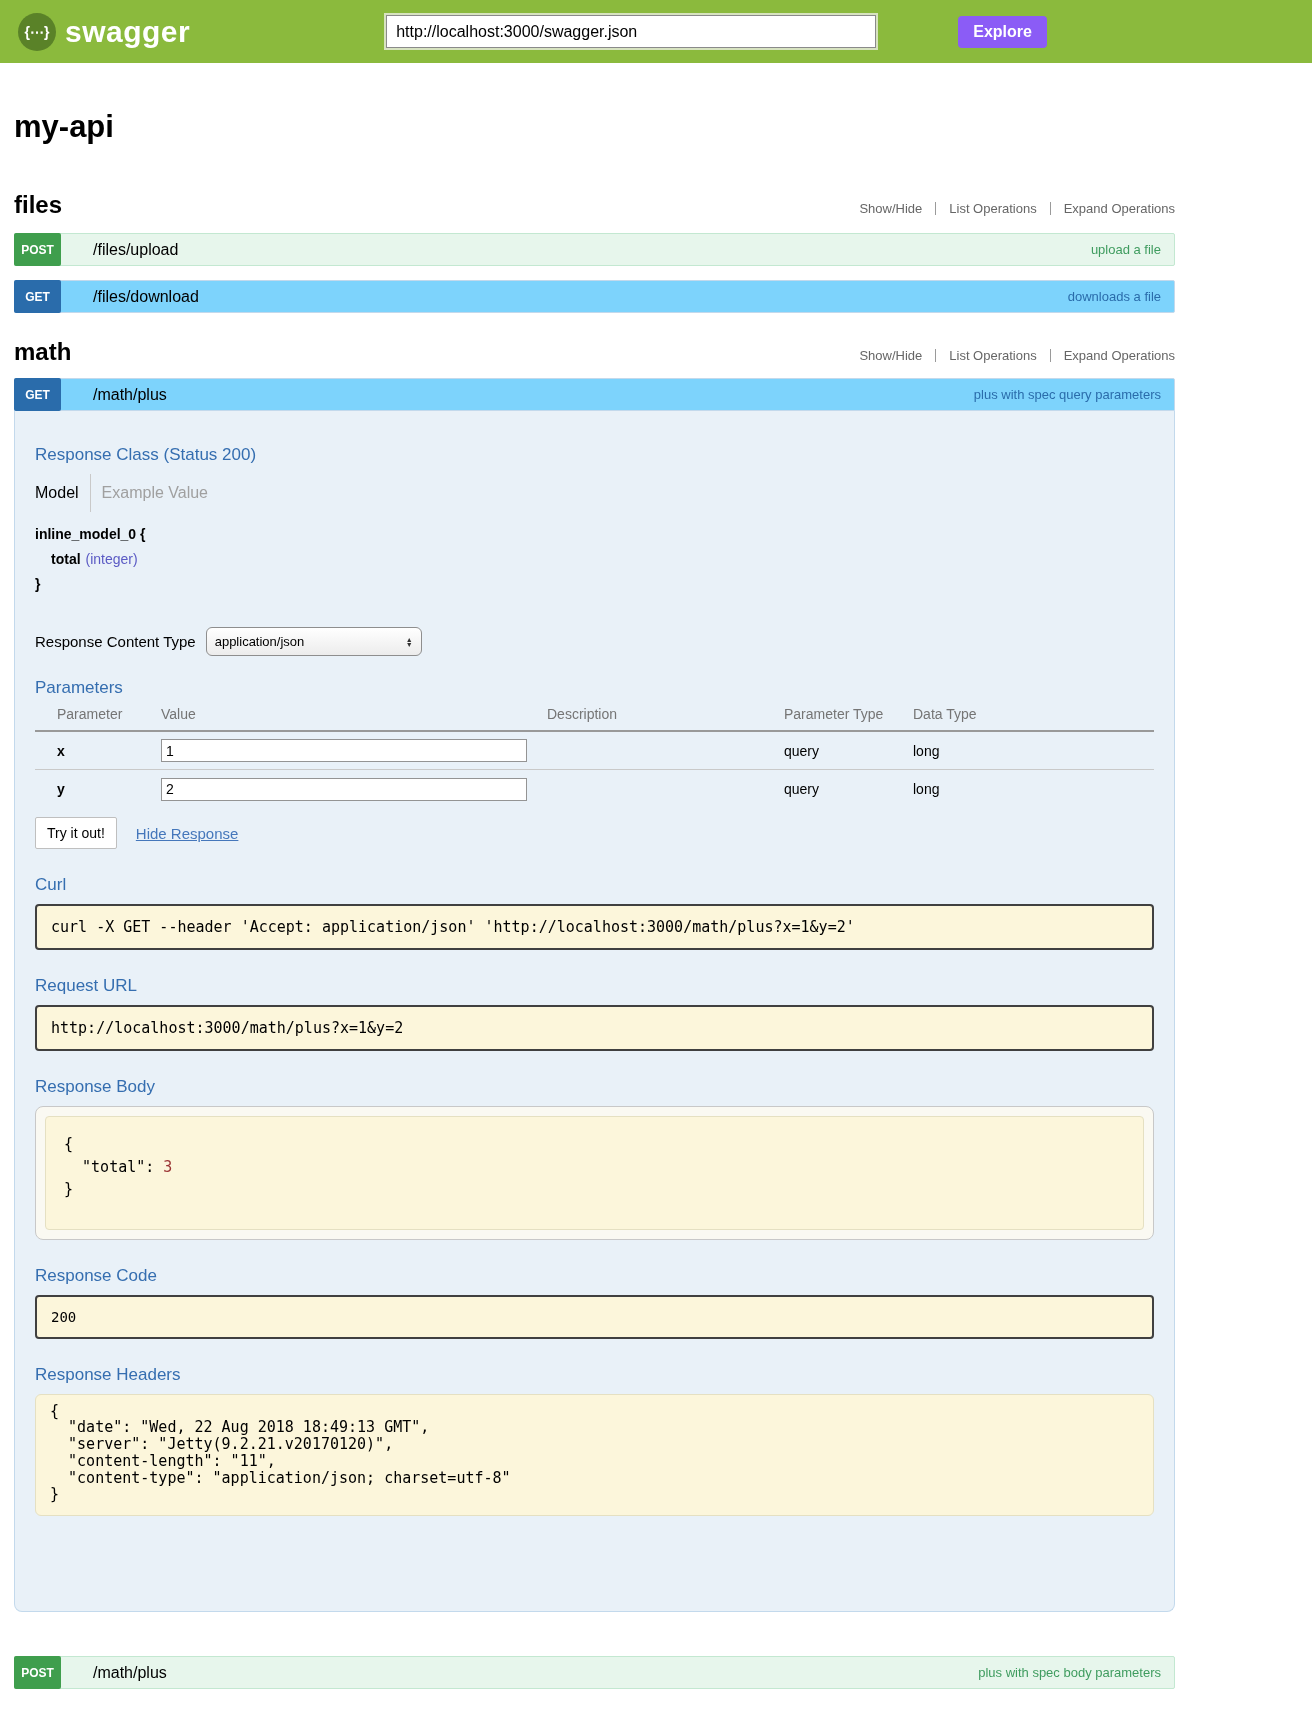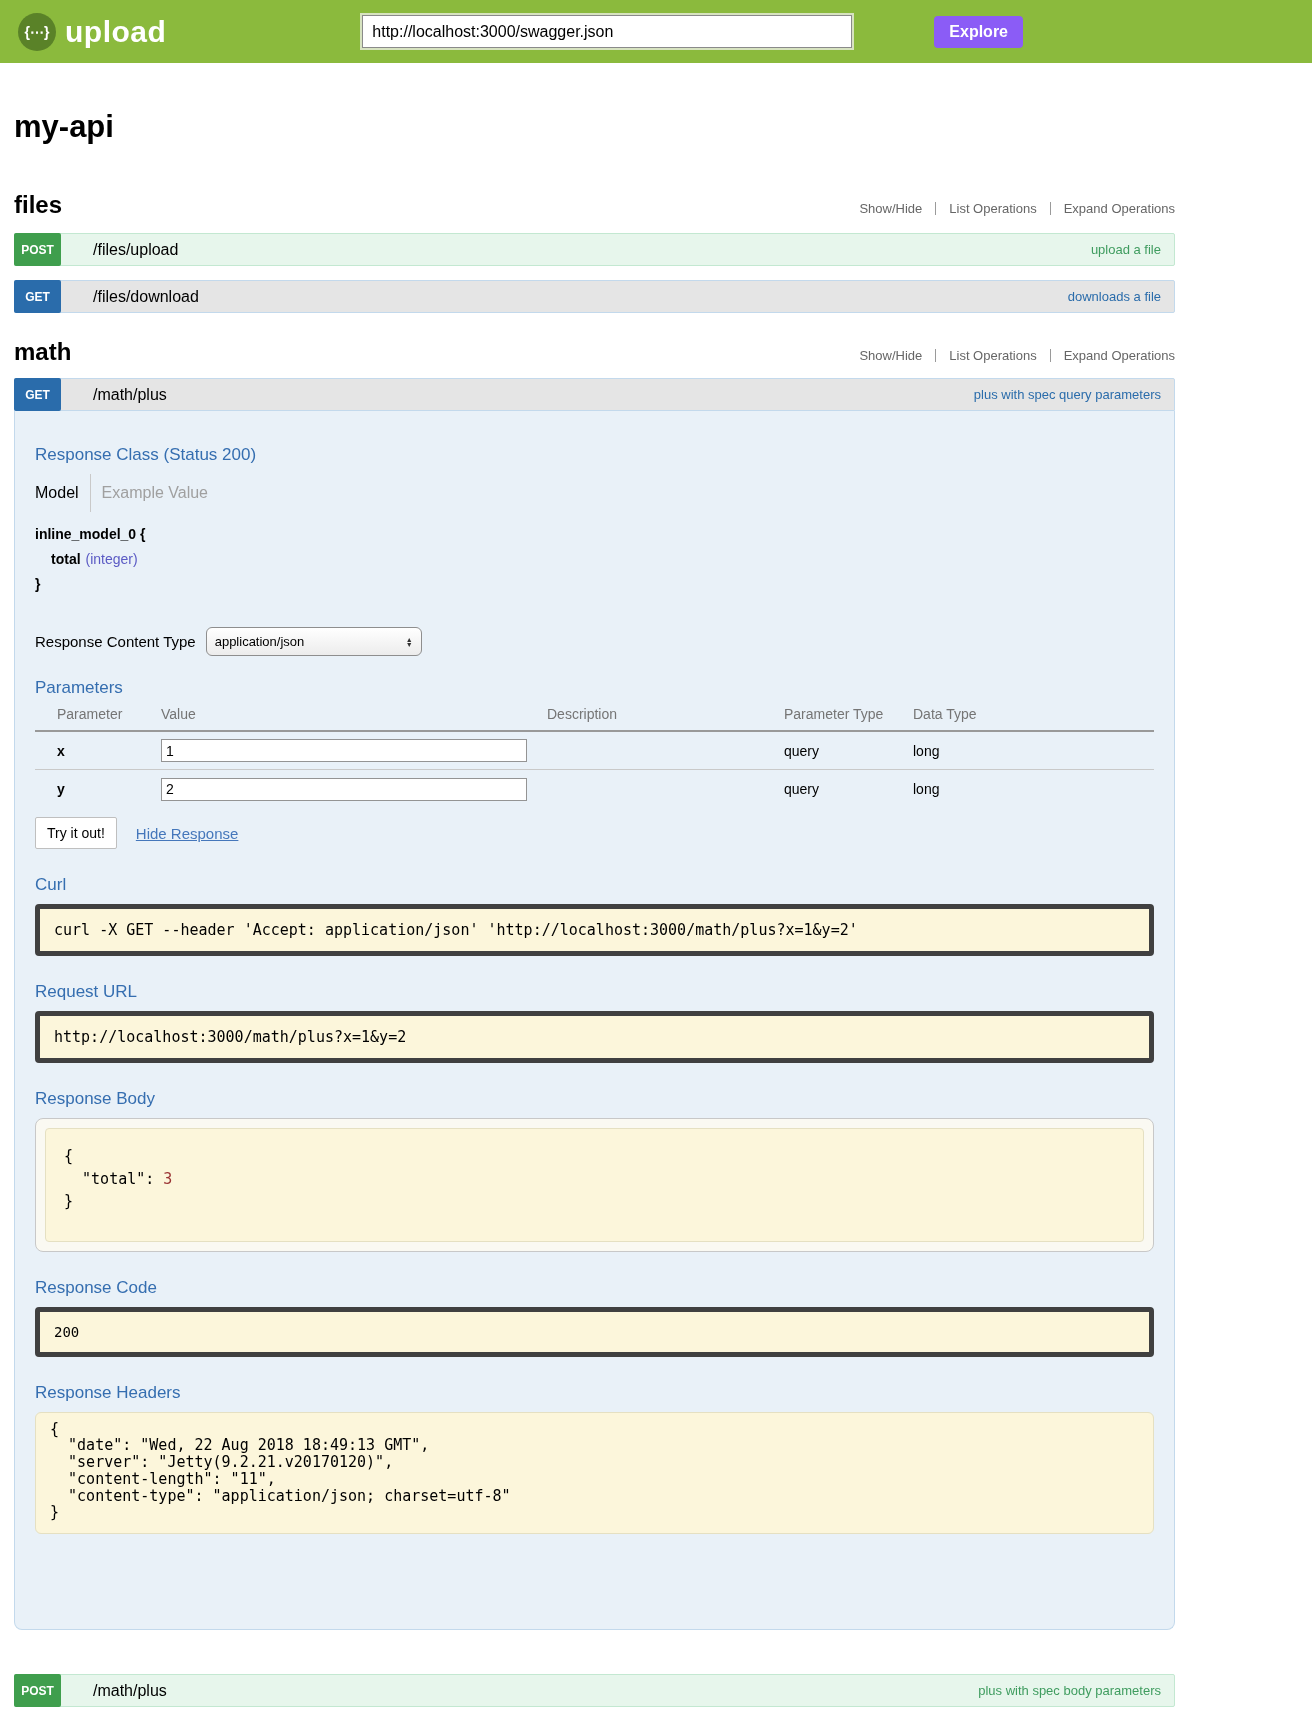--- a/index.html
+++ b/index.html
@@ -70,21 +70,21 @@
     display: inline-block; width: 1px; height: 13px;
     background: #9a9a9a; margin: 0 13px; vertical-align: -2px;
   }
 
   
   .op-row {
     display: flex; align-items: stretch;
     height: 33px; border-radius: 2px; margin-top: 14px;
   }
   .op-row.post-row { background: #e7f6ec; border: 1px solid #c3e8d1; }
-  .op-row.get-row  { background: #e5e5e5; border: 1px solid #c3d9ec; }
+  .op-row.get-row  { background: #7dd3fc; border: 1px solid #c3d9ec; }
   .op-row.panel-head { margin-top: 12px; border-radius: 2px 2px 0 0; }
   .badge {
     width: 47px; margin: -1px 16px -1px -1px;
     display: flex; align-items: center; justify-content: center;
     color: #fff; font-weight: bold; font-size: 12px;
     border-radius: 2px; cursor: pointer;
   }
   .badge-post { background: #3f9e4d; }
   .badge-get  { background: #2a6cab; }
   .op-path {
@@ -157,21 +157,21 @@
     padding: 7px 11px; cursor: pointer; color: #000;
   }
   .hide-response {
     margin-left: 19px; color: #4577bb; font-size: 15px;
     text-decoration: underline; cursor: pointer;
   }
 
   .code-block {
     margin-top: 9px;
     background: #fcf6db;
-    border: 5px solid #404040;
+    border: 2px solid #404040;
     border-radius: 4px;
     padding: 12px 14px;
     font-family: "DejaVu Sans Mono", "Liberation Mono", monospace;
     font-size: 15px;
     color: #000;
     white-space: pre;
     overflow: hidden;
   }
   .code-block.small { font-size: 14px; }
 
@@ -218,21 +218,21 @@
   }
 </style>
 </head>
 <body>
 
 <div class="topbar">
   <div class="brand">
     <span class="logo-circle">
       <span>{⋯}</span>
     </span>
-    <span class="brand-text">upload</span>
+    <span class="brand-text">swagger</span>
   </div>
   <input class="url-input" type="text" value="http://localhost:3000/swagger.json" style="">
   <button class="explore-btn">Explore</button>
 </div>
 
 <div class="content">
 
   <h1 class="page-title">my-api</h1>
 
   <div class="section-head">

